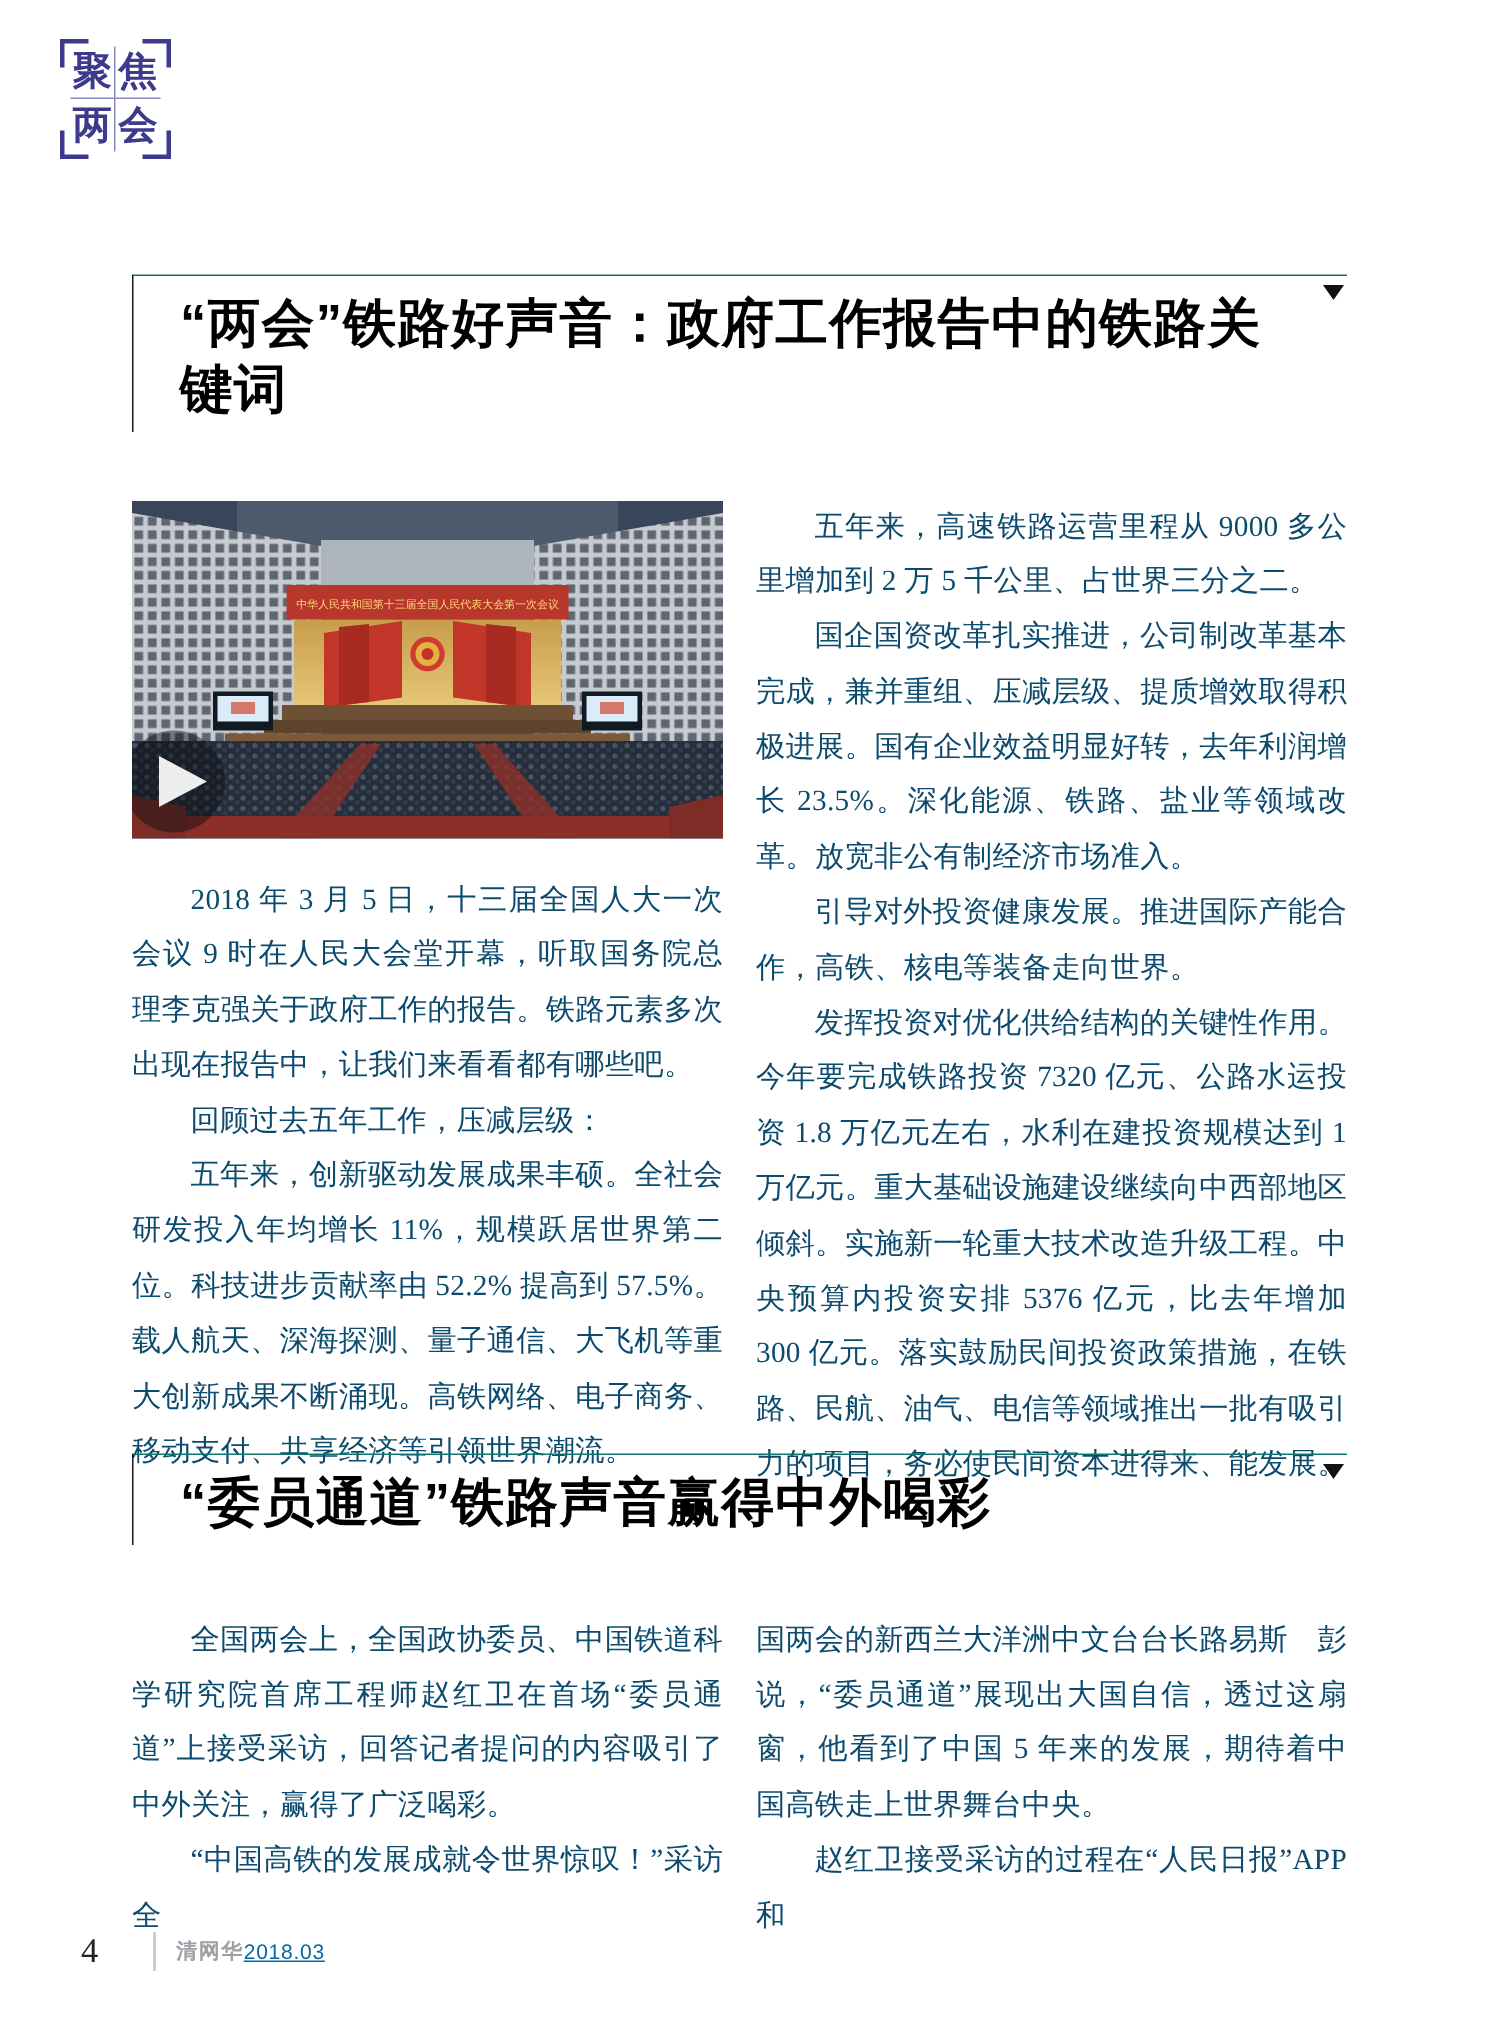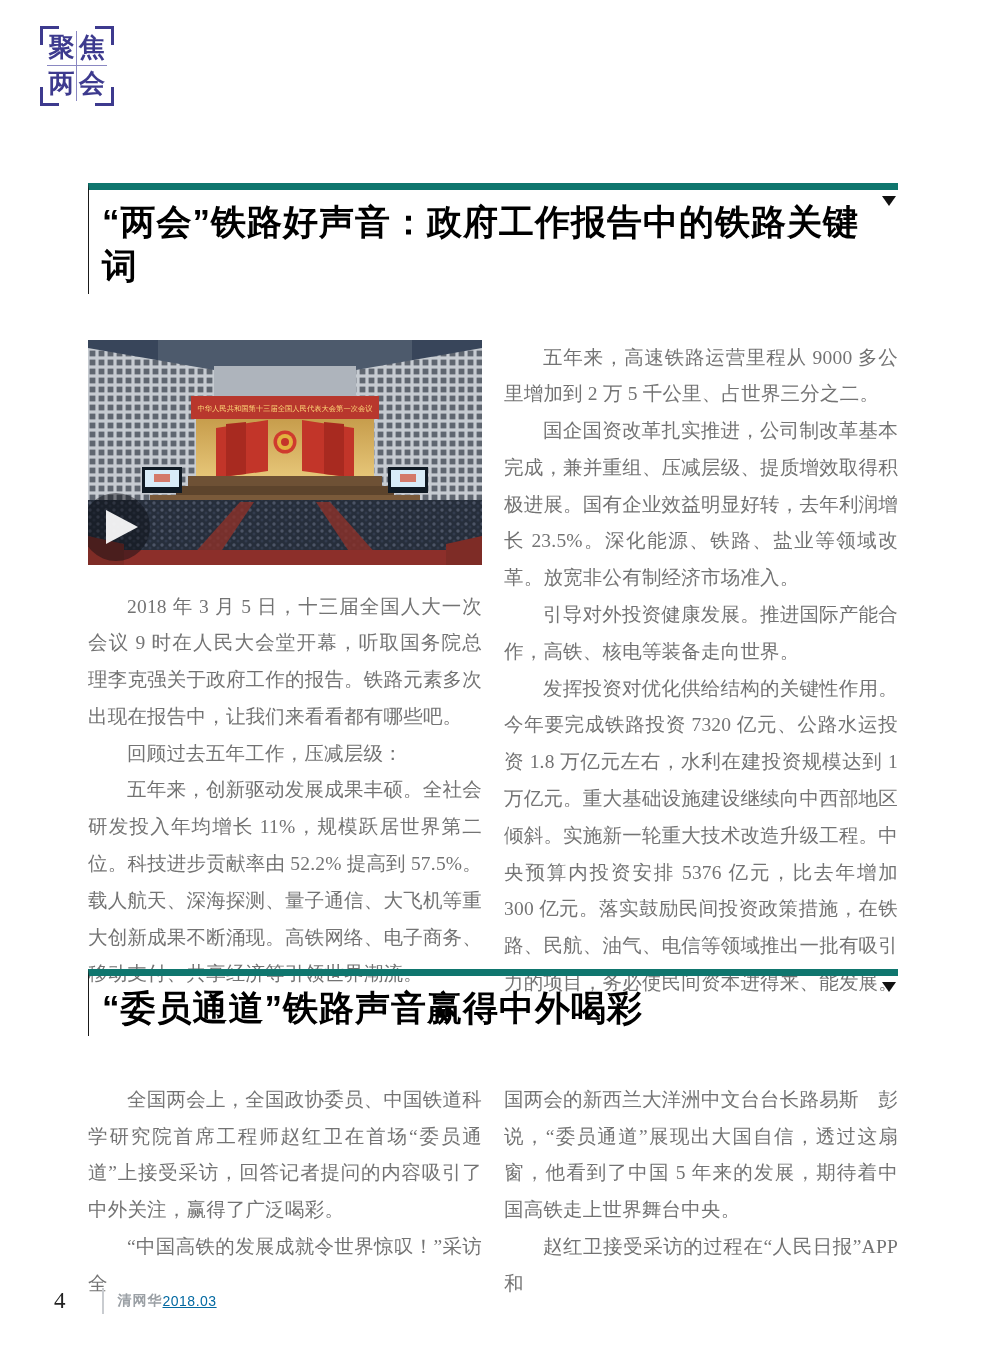--- a/index.html
+++ b/index.html
@@ -24,37 +24,37 @@
     font-weight:bold;font-size:26px;color:#3d3a8e;line-height:1;
   }
   .badge-grid .c1{border-right:1px solid #8a88c2;border-bottom:1px solid #8a88c2;}
   .badge-grid .c2{border-bottom:1px solid #8a88c2;}
   .badge-grid .c3{border-right:1px solid #8a88c2;}
   
   .article{position:absolute;left:88px;width:810px;}
   .article-1{top:183px;}
   .article-2{top:951px;margin-top:18px;}
   .headline{
-    position:relative;border-top:7px solid #0f766e;border-left:1px solid #1a1a1a;
-    padding:10px 30px 6px 13px;
+    position:relative;border-top:1px solid #0f766e;border-left:1px solid #1a1a1a;
+    padding:10px 30px 6px 31px;
   }
   .headline h1{
     margin:0;font-family:"Liberation Sans","DejaVu Sans",sans-serif;
     font-weight:900;font-size:35px;letter-spacing:1px;color:#000;line-height:1.25;
   }
   .tri{
     position:absolute;right:2px;top:6px;width:0;height:0;
     border-left:7px solid transparent;border-right:7px solid transparent;
     border-top:10px solid #111;
   }
   .cols{display:flex;gap:22px;margin-top:46px;}
   .col{width:394px;}
   .col p{
     margin:0;font-size:19.5px;line-height:36.8px;text-align:justify;
-    text-indent:2em;letter-spacing:0.2px;color:#737373;
+    text-indent:2em;letter-spacing:0.2px;color:#0c4a6e;
   }
   .col p.noindent{text-indent:0;}
   
   .photo{
     position:relative;width:394px;height:225px;margin-bottom:24px;
     overflow:hidden;background:#2a3240;
   }
   .photo svg{display:block;}
   
   .footer{

